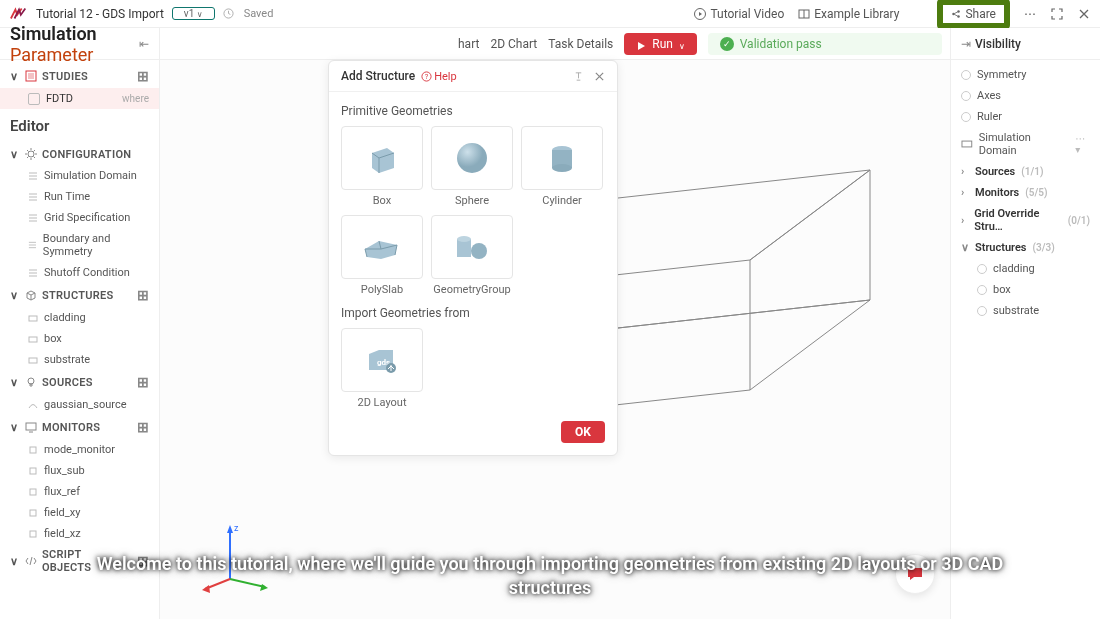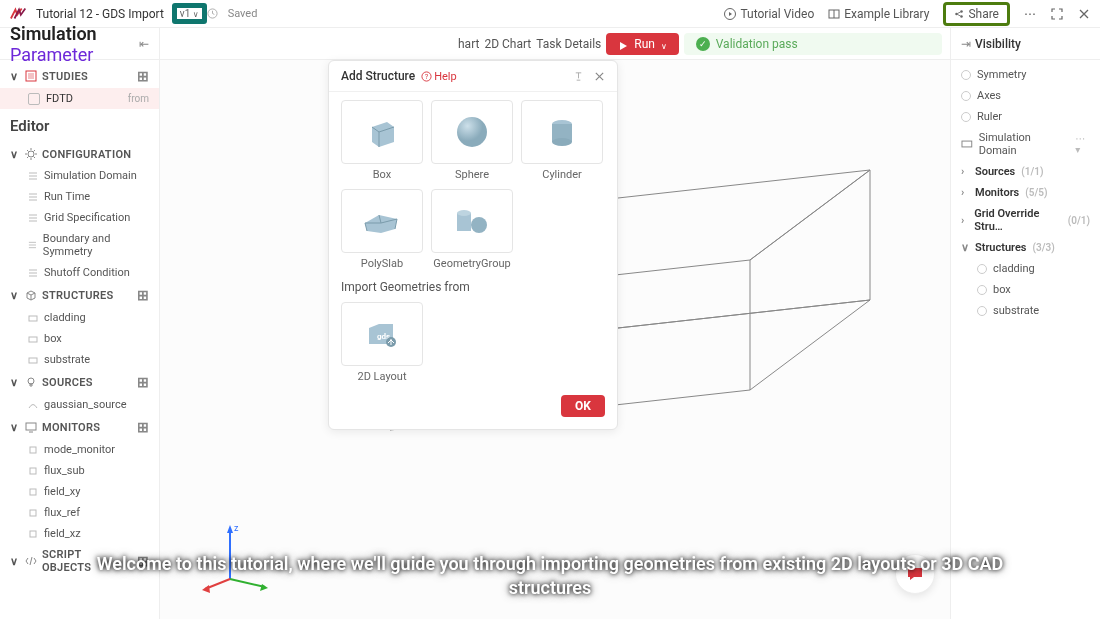--- a/index.html
+++ b/index.html
@@ -2,53 +2,53 @@
 <html><head>
 <meta charset="utf-8">
 <style>
   * { box-sizing: border-box; margin: 0; padding: 0; font-family: -apple-system, BlinkMacSystemFont, "Segoe UI", Roboto, sans-serif; }
   body { width: 1100px; height: 619px; background: #fff; overflow: hidden; font-size: 12px; color: #333; position: relative; }
   
   
   .topbar { height: 28px; display: flex; align-items: center; padding: 0 10px; border-bottom: 1px solid #eee; }
   .logo { width: 18px; height: 14px; margin-right: 8px; }
   .doc-title { font-size: 12px; color: #333; margin-right: 8px; }
-  .version-badge { border: 5px solid #0f766e; border-radius: 3px; padding: 0 3px; font-size: 10px; color: #666; }
+  .version-badge { border: 1px solid #0f766e; border-radius: 3px; padding: 0 11px; font-size: 10px; color: #666; margin-right: 8px; }
   .saved { color: #888; font-size: 11px; display: flex; align-items: center; gap: 10px; }
   .topbar-right { margin-left: auto; display: flex; align-items: center; gap: 14px; color: #555; }
   .topbar-item { display: flex; align-items: center; gap: 4px; cursor: pointer; }
-  .share-btn { border: 3px solid #4d7c0f; border-radius: 4px; padding: 2px 8px; display: flex; align-items: center; gap: 4px; }
+  .share-btn { border: 6px solid #4d7c0f; border-radius: 4px; padding: 2px 8px; display: flex; align-items: center; gap: 4px; margin-left: 24px; }
   .icon-btn { cursor: pointer; color: #555; }
   
   
   .main { display: flex; height: calc(100% - 28px); }
   
   
   .sidebar-left { width: 160px; border-right: 1px solid #eee; display: flex; flex-direction: column; background: #fff; }
   .left-tabs { height: 32px; display: flex; align-items: center; padding: 0 10px; border-bottom: 1px solid #eee; justify-content: space-between; }
   .tab { font-size: 18px; margin-right: 12px; cursor: pointer; }
   .tab.active { font-weight: 600; color: #222; }
-  .tab.inactive { color: #6d28d9; }
+  .tab.inactive { color: #c2410c; }
   .collapse-icon { color: #888; cursor: pointer; }
   
   .tree { padding: 4px 0; overflow-y: auto; flex: 1; }
   .tree-section { padding: 4px 10px; display: flex; align-items: center; gap: 4px; font-size: 11px; font-weight: 600; color: #555; text-transform: uppercase; letter-spacing: 0.3px; }
   .tree-section .chev { width: 10px; }
   .tree-section .sec-icon { width: 14px; height: 14px; display: flex; align-items: center; justify-content: center; }
   .tree-section .sec-add { margin-left: auto; color: #888; font-size: 14px; cursor: pointer; }
   .tree-item { padding: 4px 10px 4px 28px; display: flex; align-items: center; gap: 6px; font-size: 11px; color: #555; cursor: pointer; }
   .tree-item.selected { background: #fdeeee; color: #333; }
   .tree-item .item-icon { width: 12px; height: 12px; border: 1px solid #bbb; border-radius: 2px; }
   .draft-badge { margin-left: auto; font-size: 10px; color: #aaa; }
   .editor-label { padding: 8px 10px; font-size: 15px; font-weight: 600; color: #444; }
   .show-more { color: #d9363e; font-size: 11px; padding: 4px 10px 8px 45px; cursor: pointer; }
   
   
   .center { flex: 1; position: relative; background: #fafafa; }
-  .center-top { position: absolute; left: 0; right: 0; top: 0; height: 32px; display: flex; align-items: center; padding: 0 8px; gap: 5px; background: #fff; border-bottom: 1px solid #eee; }
+  .center-top { position: absolute; left: 0; right: 0; top: 0; height: 32px; display: flex; align-items: center; padding: 0 8px; gap: 11px; background: #fff; border-bottom: 1px solid #eee; }
   .center-tab { font-size: 12px; color: #555; cursor: pointer; }
   .run-btn { background: #d9363e; color: #fff; border-radius: 4px; padding: 4px 12px; display: flex; align-items: flex-end; gap: 6px; cursor: pointer; font-size: 12px; }
   .validation { background: #f0faf0; color: #5aaa5a; border-radius: 4px; padding: 4px 12px; display: flex; align-items: center; gap: 6px; font-size: 12px; flex: 1; }
   .checkmark { width: 14px; height: 14px; background: #4caf50; border-radius: 50%; display: flex; align-items: center; justify-content: center; color: #fff; font-size: 9px; }
   
   
   .viewport { position: absolute; top: 32px; left: 0; right: 0; bottom: 0; background: #fcfcfc; }
   .box3d { position: absolute; left: 150px; top: 40px; }
   .axes { position: absolute; left: 40px; bottom: 20px; }
   
@@ -160,21 +160,21 @@
               <rect x="2" y="2" width="10" height="10" stroke="#d9363e" fill="none"></rect>
               <rect x="4" y="4" width="6" height="6" fill="#d9363e" opacity="0.3"></rect>
             </svg>
           </span>
         <span>STUDIES</span>
         <span class="sec-add">⊞</span>
       </div>
       <div class="tree-item selected">
         <span class="item-icon"></span>
         <span>FDTD</span>
-        <span class="draft-badge">from</span>
+        <span class="draft-badge">where</span>
       </div>
 
       <div class="editor-label">Editor</div>
 
       <div class="tree-section">
         <span class="chev">∨</span>
         <span class="sec-icon">
             <svg width="14" height="14" viewBox="0 0 14 14">
               <circle cx="7" cy="7" r="3" stroke="#888" fill="none"></circle>
               <path d="M7 1v2M7 11v2M1 7h2M11 7h2M3 3l1.5 1.5M11 11l-1.5-1.5M3 11l1.5-1.5M11 3l-1.5 1.5" stroke="#888"></path>
@@ -280,27 +280,27 @@
       <div class="tree-item">
           <svg width="10" height="10" viewBox="0 0 10 10">
             <rect x="2" y="2" width="6" height="6" stroke="#bbb" fill="none"></rect>
           </svg>
           <span>flux_sub</span>
         </div>
       <div class="tree-item">
           <svg width="10" height="10" viewBox="0 0 10 10">
             <rect x="2" y="2" width="6" height="6" stroke="#bbb" fill="none"></rect>
           </svg>
+          <span>flux_ref</span>
+        </div>
+      <div class="tree-item">
+          <svg width="10" height="10" viewBox="0 0 10 10">
+            <rect x="2" y="2" width="6" height="6" stroke="#bbb" fill="none"></rect>
+          </svg>
           <span>field_xy</span>
-        </div>
-      <div class="tree-item">
-          <svg width="10" height="10" viewBox="0 0 10 10">
-            <rect x="2" y="2" width="6" height="6" stroke="#bbb" fill="none"></rect>
-          </svg>
-          <span>flux_ref</span>
         </div>
       <div class="tree-item">
           <svg width="10" height="10" viewBox="0 0 10 10">
             <rect x="2" y="2" width="6" height="6" stroke="#bbb" fill="none"></rect>
           </svg>
           <span>field_xz</span>
         </div>
 
       <div class="tree-section">
         <span class="chev">∨</span>
@@ -374,20 +374,21 @@
               </svg>
             </span>
           <span>
               <svg width="11" height="11" viewBox="0 0 12 12">
                 <path d="M2 2l8 8M10 2l-8 8" stroke="#888" stroke-width="1.3"></path>
               </svg>
             </span>
         </div>
       </div>
       <div class="modal-body">
+        <div class="modal-section-title">Primitive Geometries</div>
         <div class="geom-grid">
           <div class="geom-card">
             <div class="geom-thumb">
                 <svg width="40" height="40" viewBox="0 0 40 40">
                   <g fill="#a8c4d4">
                     <path d="M10 15 L25 10 L32 15 L32 30 L17 35 L10 30 Z"></path>
                     <path d="M10 15 L17 20 L32 15" fill="none" stroke="#7a9bab"></path>
                     <path d="M17 20 L17 35" fill="none" stroke="#7a9bab"></path>
                   </g>
                 </svg>

